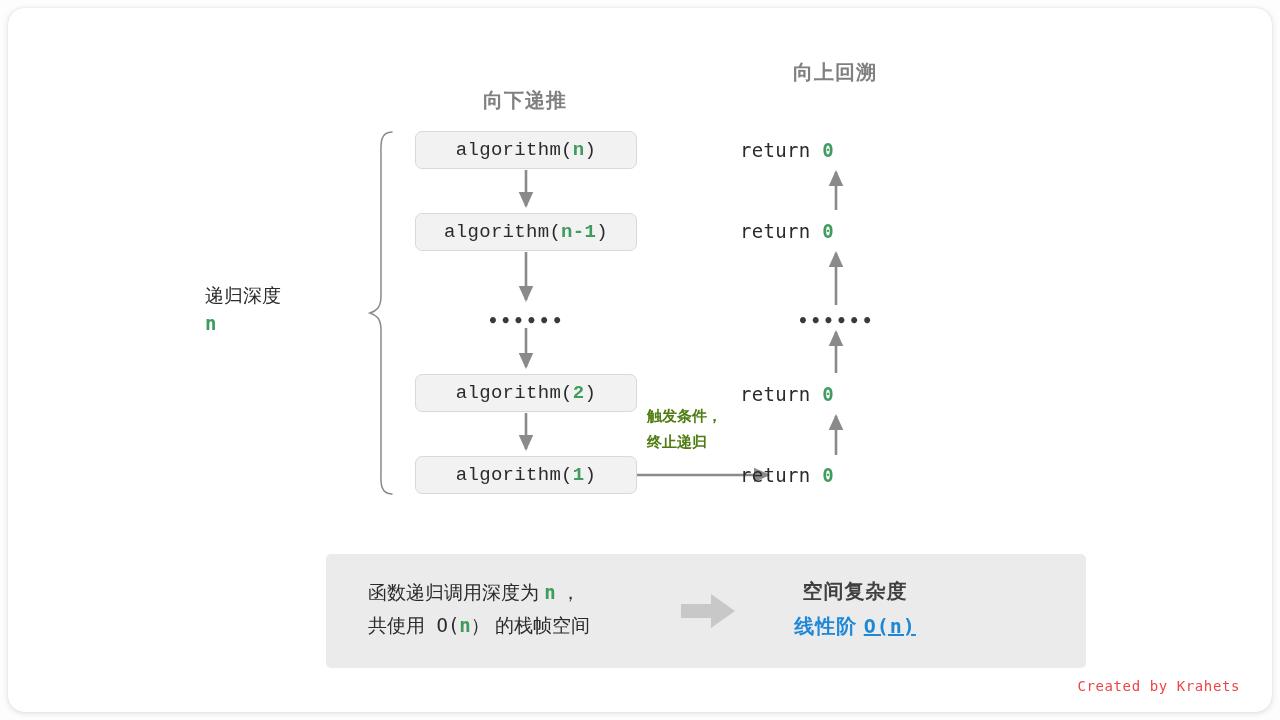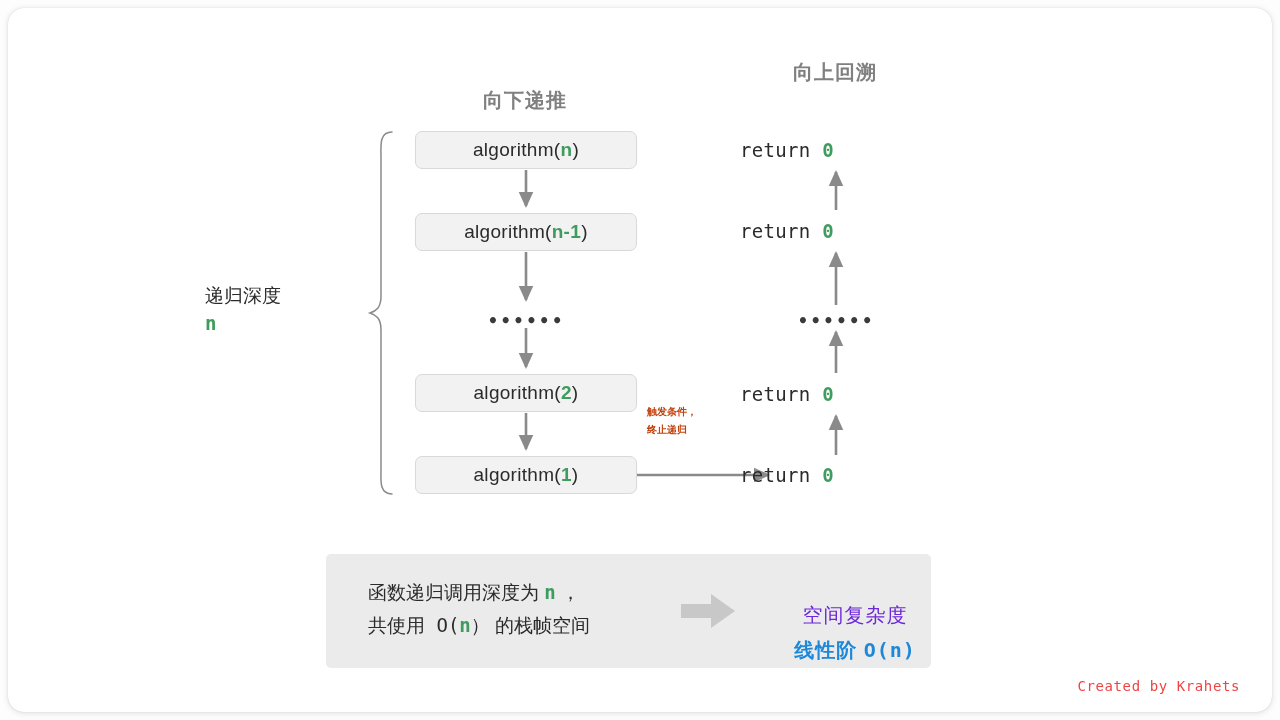--- a/index.html
+++ b/index.html
@@ -50,21 +50,21 @@
     left: 415px;
     width: 222px;
     height: 38px;
     box-sizing: border-box;
     background: #f2f2f2;
     border: 1px solid #d9d9d9;
     border-radius: 7px;
     display: flex;
     align-items: center;
     justify-content: center;
-    font-family: Liberation Sans, sans-serif;
+    font-family: Liberation Mono, monospace;
     font-size: 19px;
     color: #2b2b2b;
     letter-spacing: 0.3px;
     white-space: nowrap;
   }
   .call-box .arg { color: #3f9c5e; font-weight: bold; }
 
   #box-n   { top: 131px; }
   #box-n1  { top: 213px; }
   #box-2   { top: 374px; }
@@ -120,33 +120,33 @@
     font-family: "DejaVu Sans Mono", "Liberation Mono", monospace;
     font-weight: bold;
     font-size: 19px;
   }
 
   
   #terminate {
     position: absolute;
     left: 647px;
     top: 403px;
-    font-size: 10px;
-    font-weight: bold;
-    color: #c2410c;
+    font-size: 15px;
+    font-weight: bold;
+    color: #4d7c0f;
     line-height: 1.75;
     white-space: nowrap;
   }
 
   
   #summary {
     position: absolute;
     left: 326px;
     top: 554px;
-    width: 605px;
+    width: 760px;
     height: 114px;
     background: #ebebeb;
     border-radius: 5px;
   }
   #summary-left {
     position: absolute;
     left: 42px;
     top: 22px;
     font-size: 19px;
     color: #2b2b2b;
@@ -173,34 +173,34 @@
     left: 434px;
     top: 20px;
     width: 190px;
     text-align: center;
     line-height: 1.75;
     white-space: nowrap;
   }
   #summary-right .title {
     display: block;
     font-size: 20px;
-    font-weight: normal;
-    color: #6d28d9;
+    font-weight: bold;
+    color: #404040;
     letter-spacing: 1px;
-    margin-top: 24px;
   }
   #summary-right .result {
     display: block;
     font-size: 20px;
     font-weight: bold;
     color: #1e88d8;
     letter-spacing: 1px;
   }
   #summary-right .result .mono {
     font-family: "DejaVu Sans Mono", "Liberation Mono", monospace;
+    text-decoration: underline;
   }
 
   
   #footer {
     position: absolute;
     right: 40px;
     bottom: 26px;
     font-family: "DejaVu Sans Mono", "Liberation Mono", monospace;
     font-size: 14px;
     color: #ef4444;

